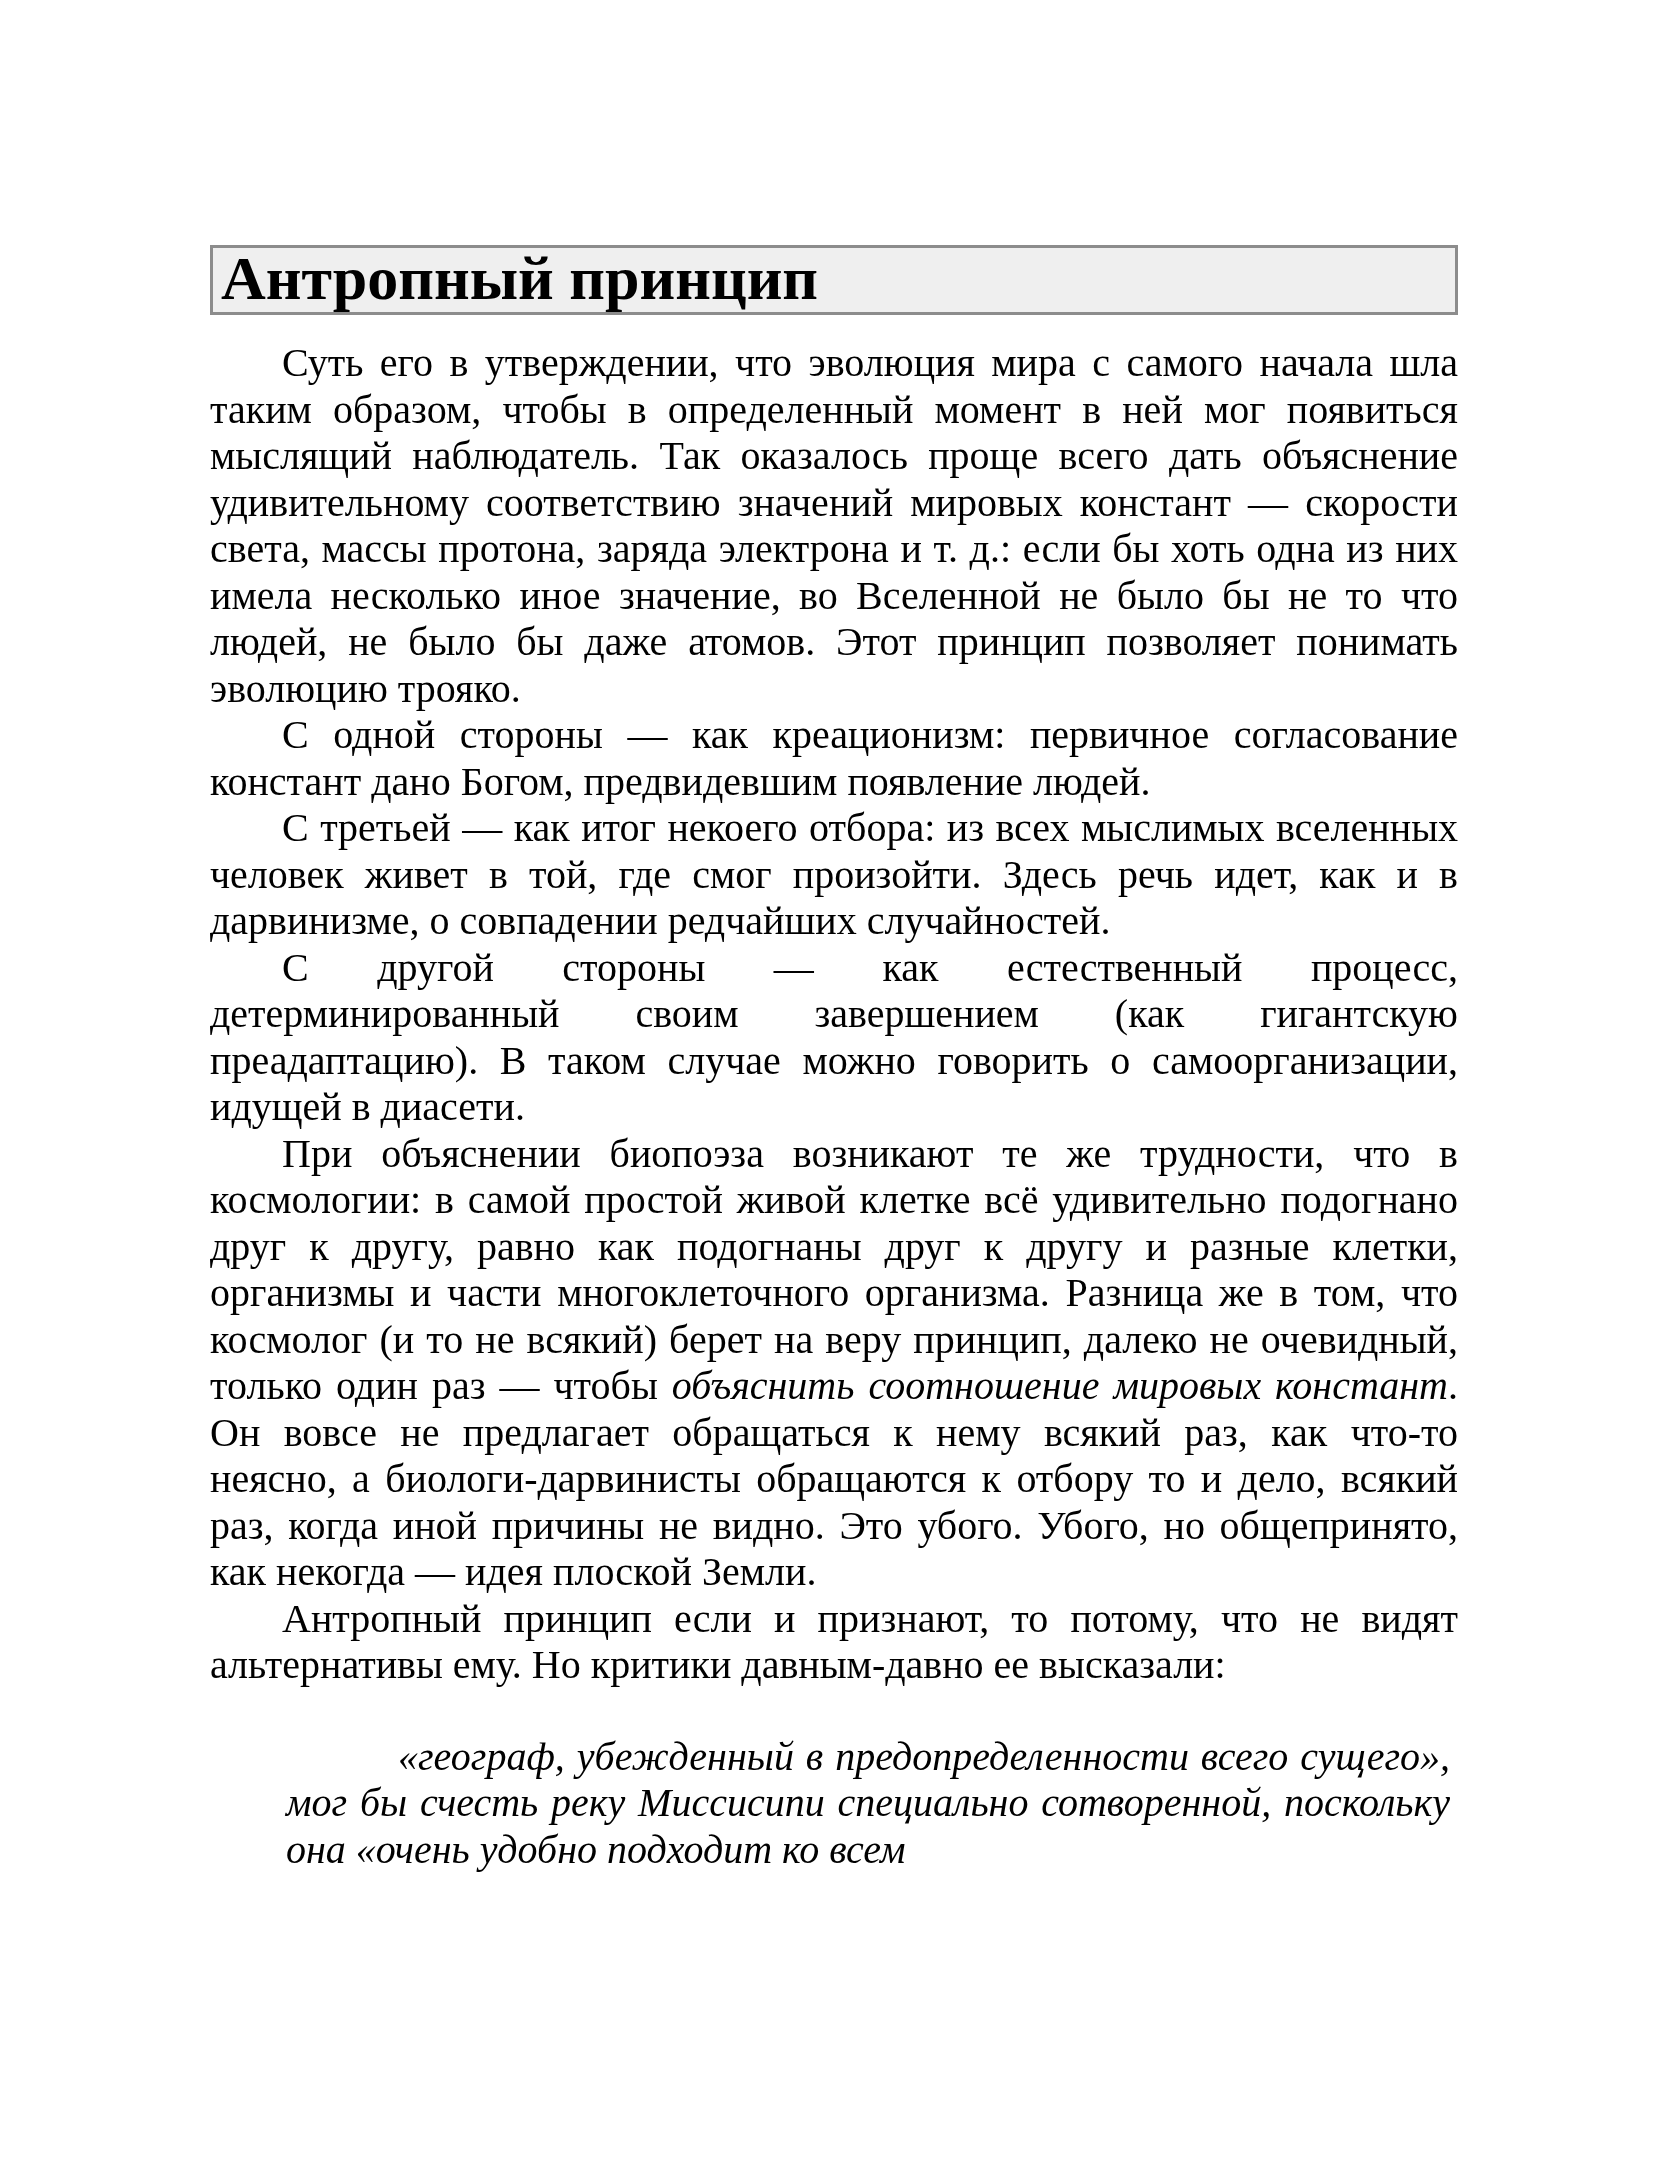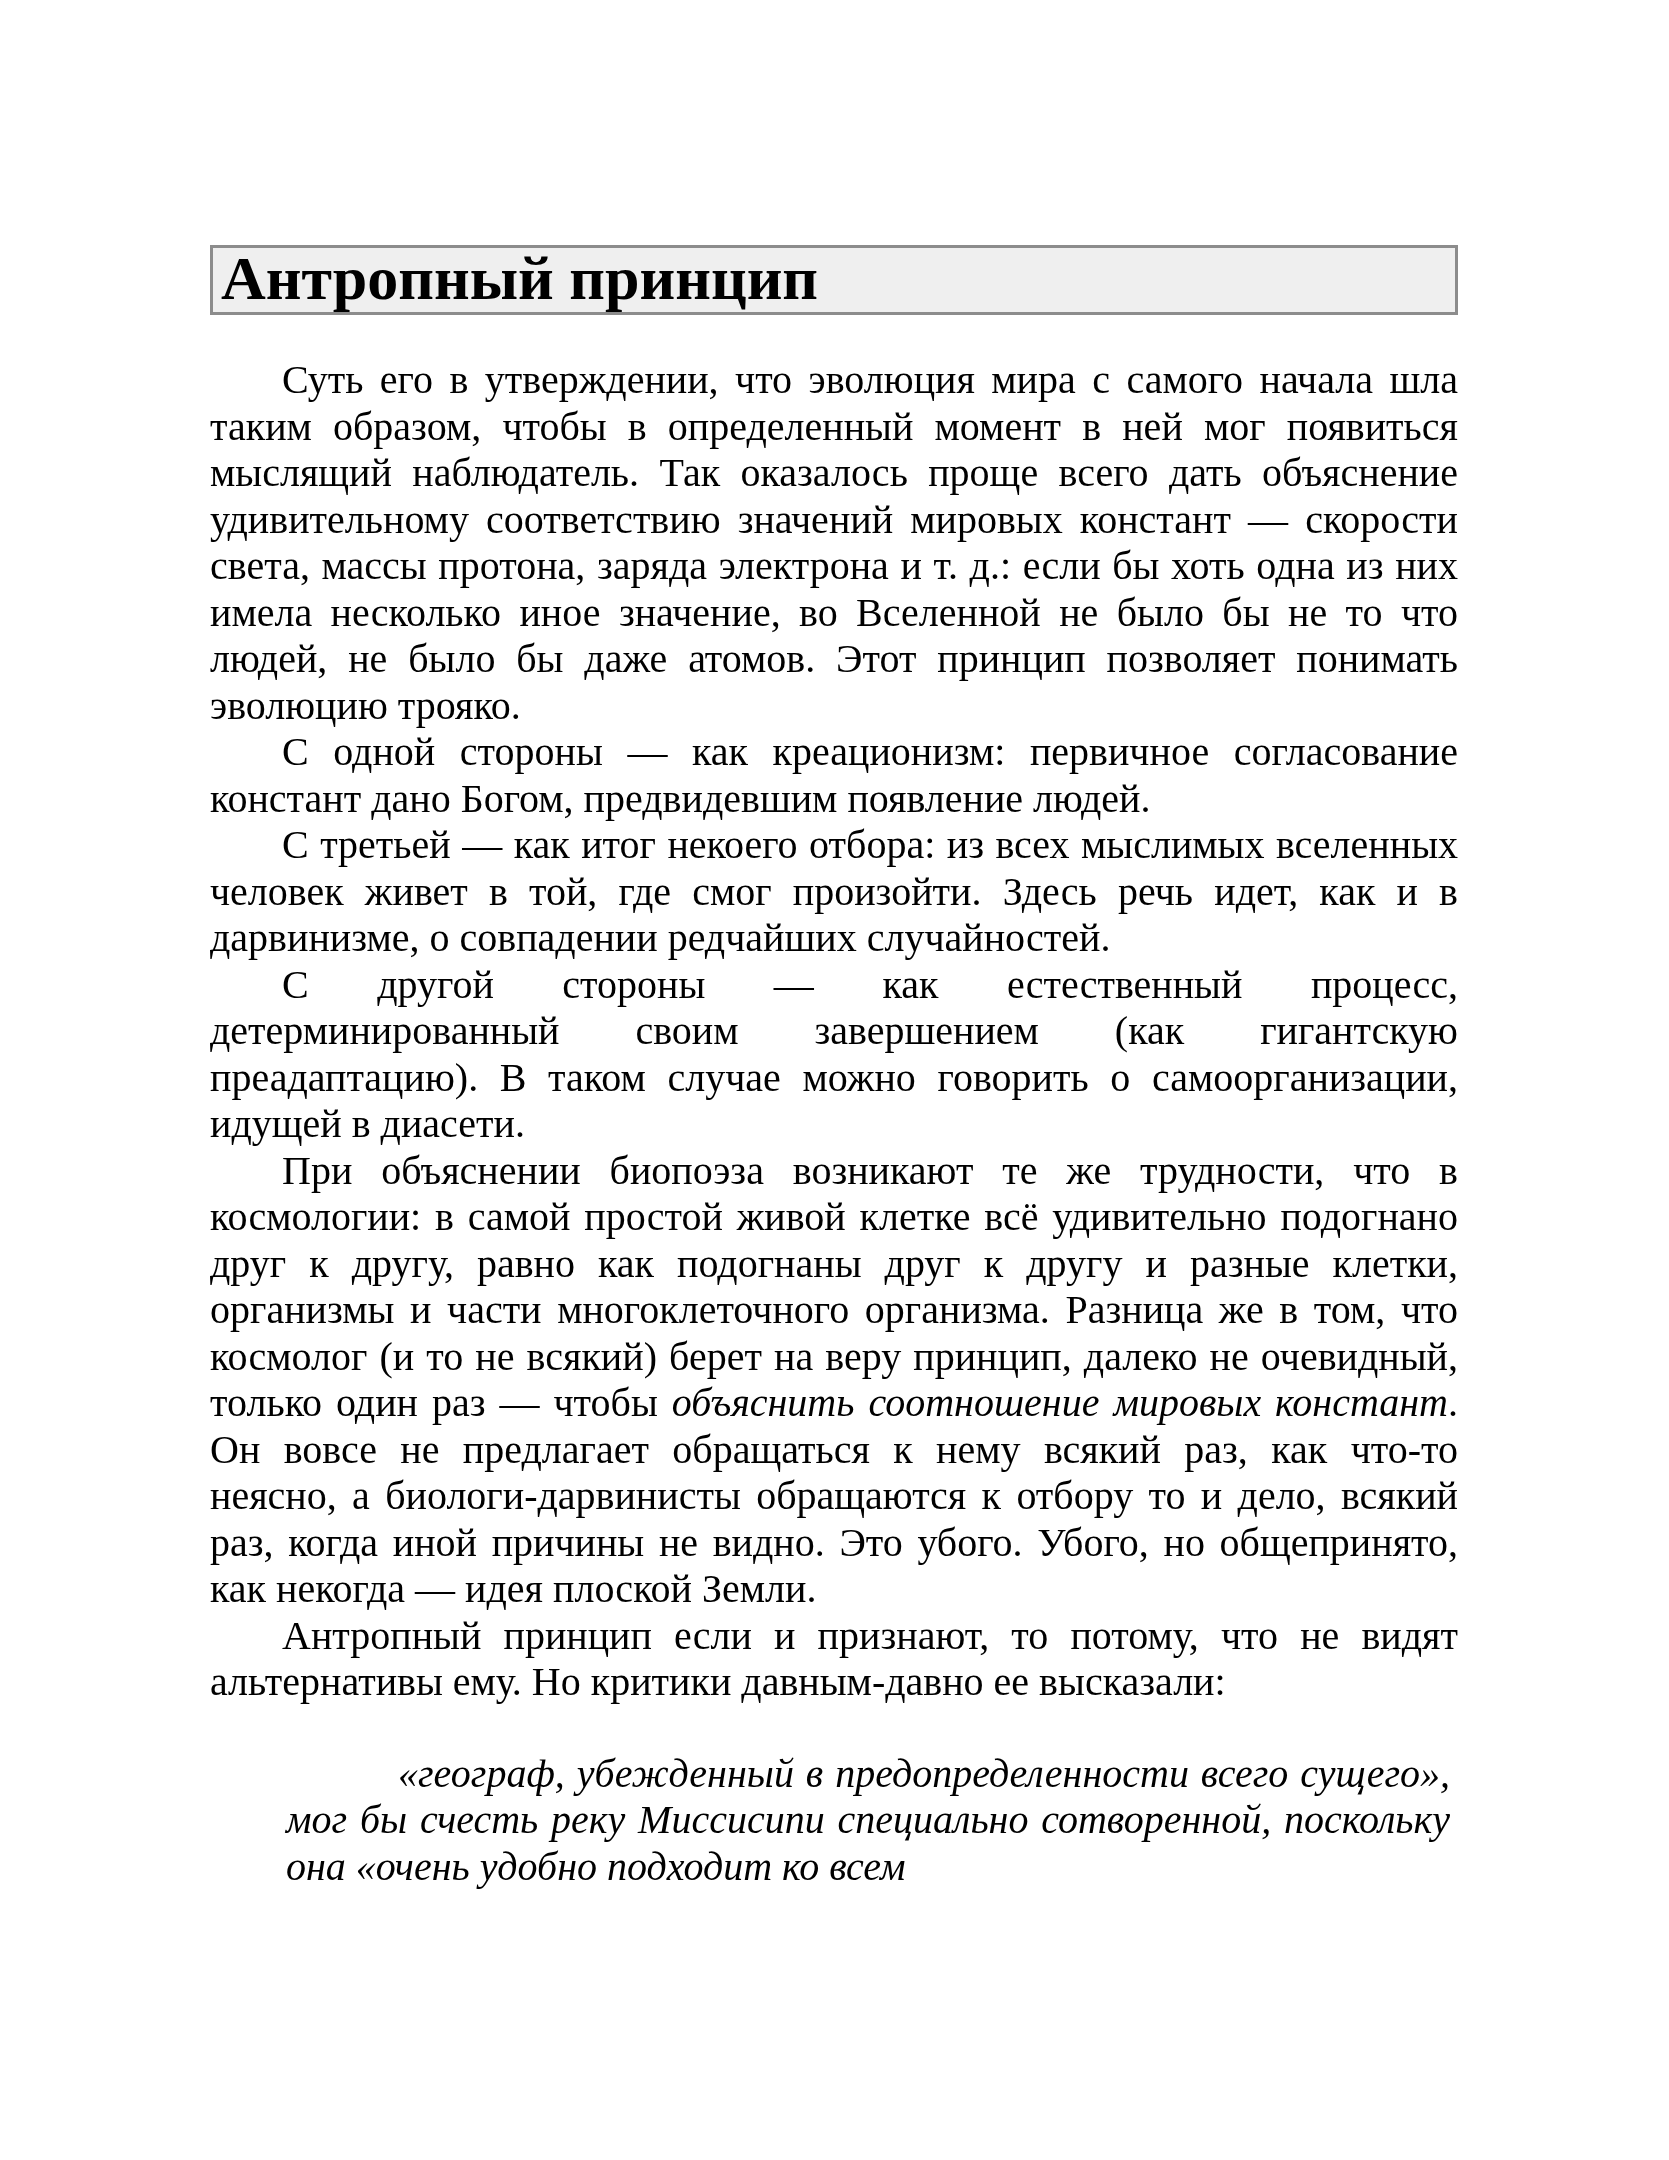--- a/index.html
+++ b/index.html
@@ -33,21 +33,21 @@
     padding: 0 0 4px 8px;
     font-size: 62px;
     font-weight: bold;
     line-height: 1;
     letter-spacing: 0;
     white-space: nowrap;
   }
   .content {
     position: absolute;
     left: 210px;
-    top: 357px;
+    top: 340px;
     width: 1248px;
     font-size: 40px;
     line-height: 46.5px;
     text-align: justify;
     text-justify: inter-word;
   }
   .content p {
     margin: 0;
     padding: 0;
     text-indent: 72px;

